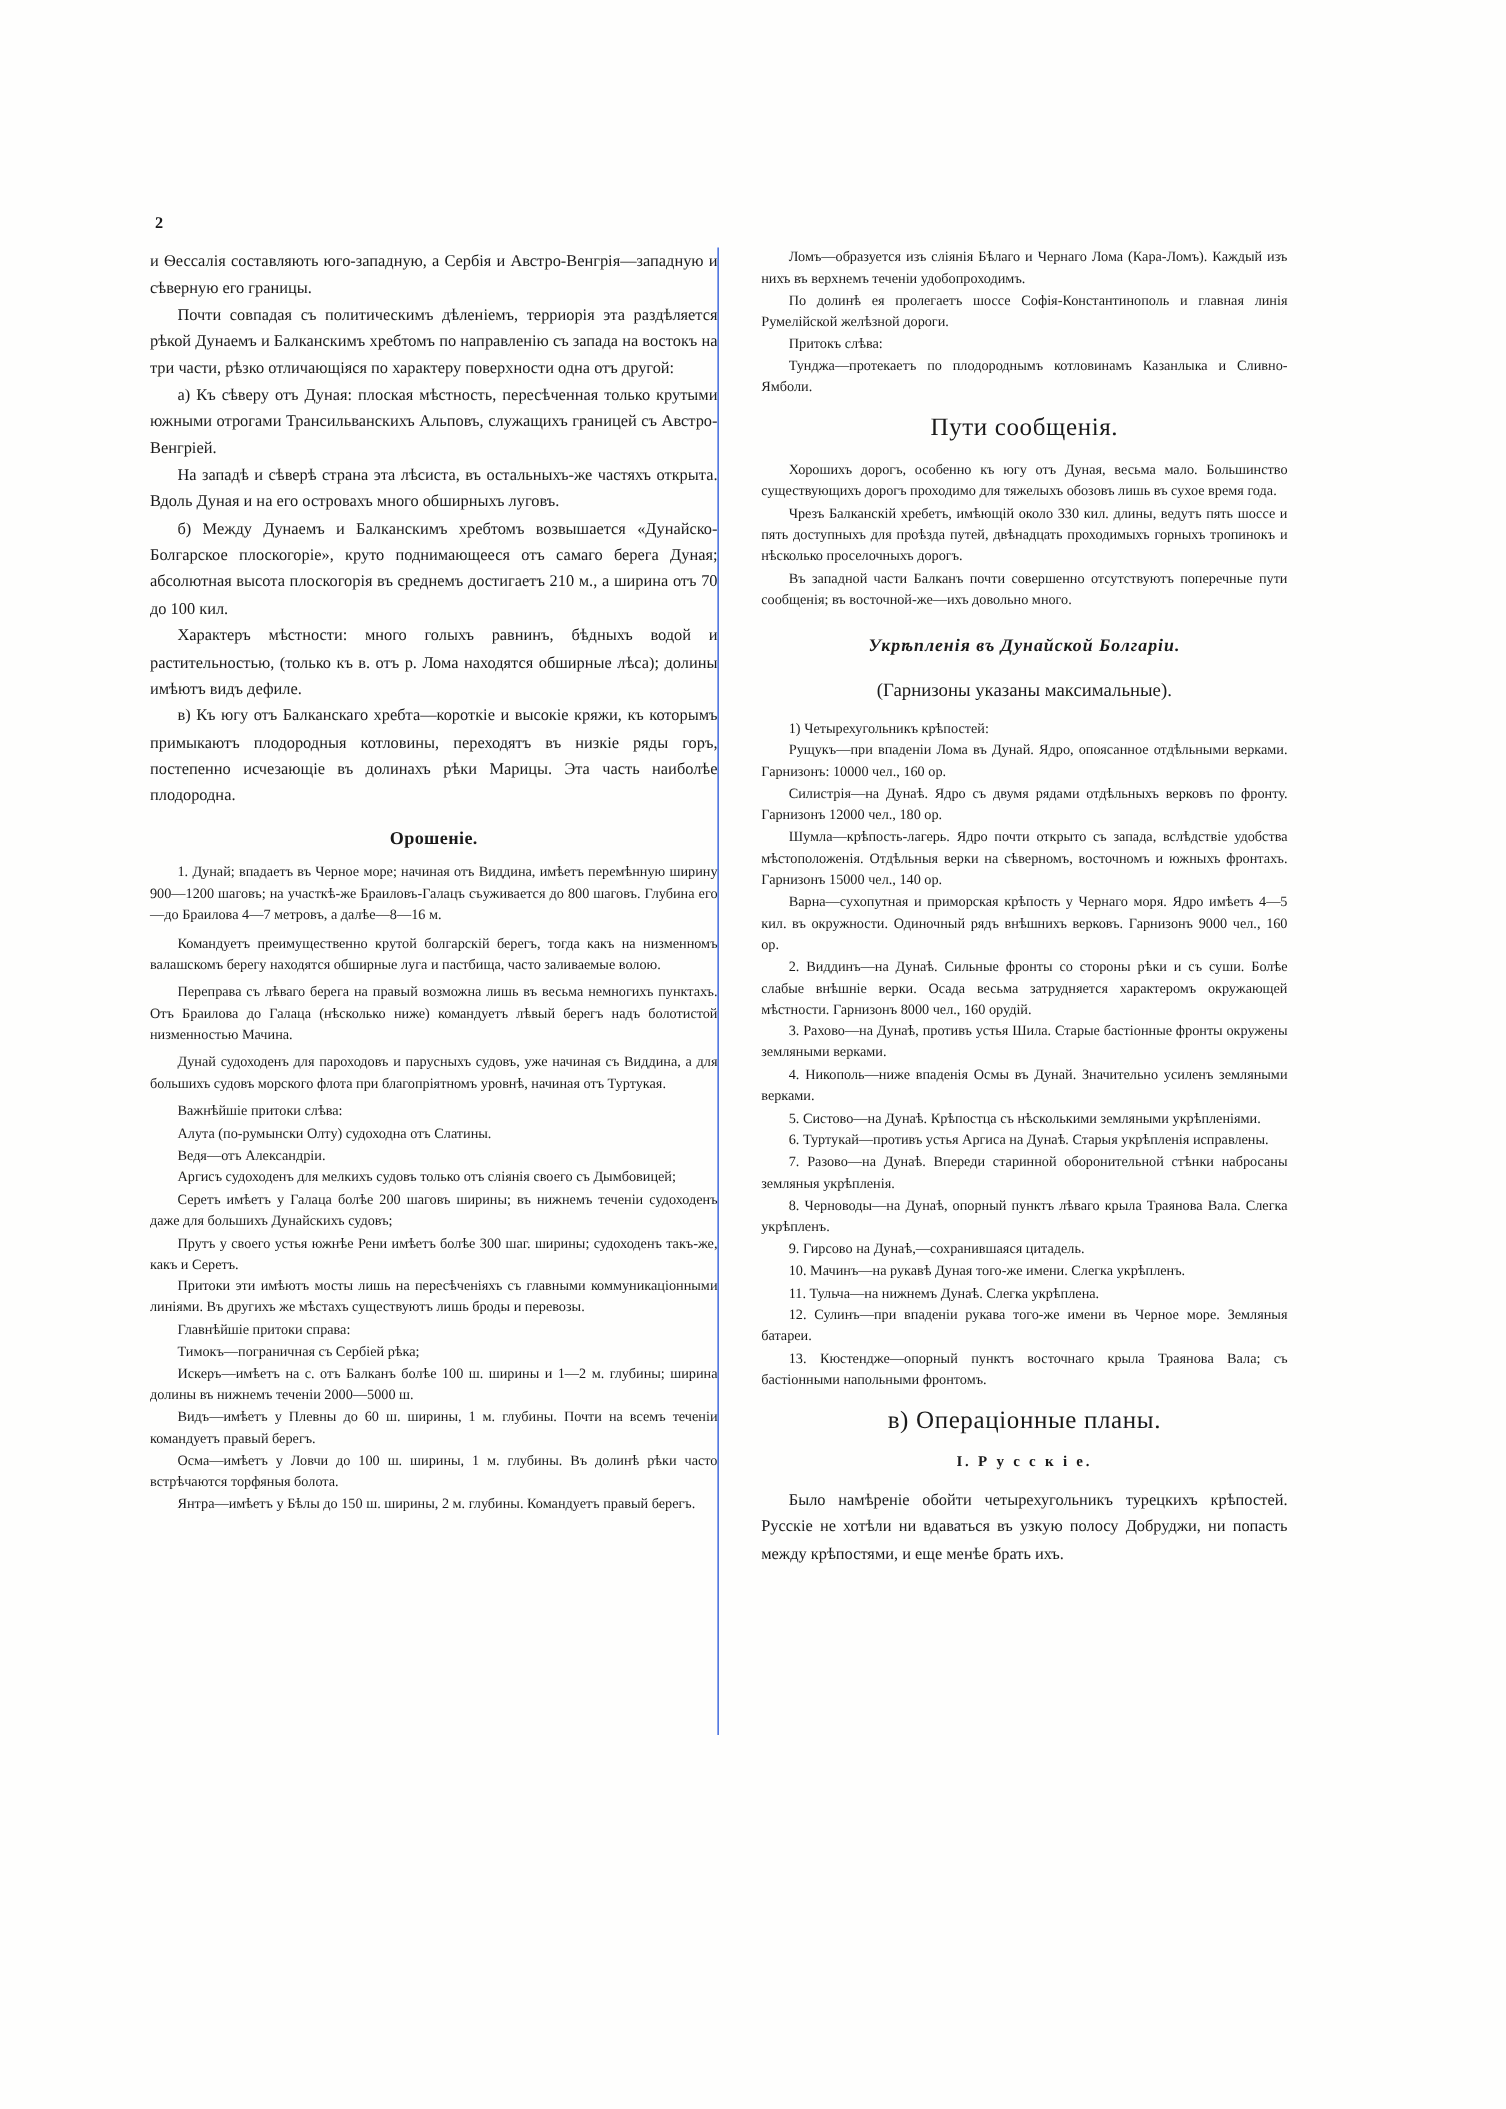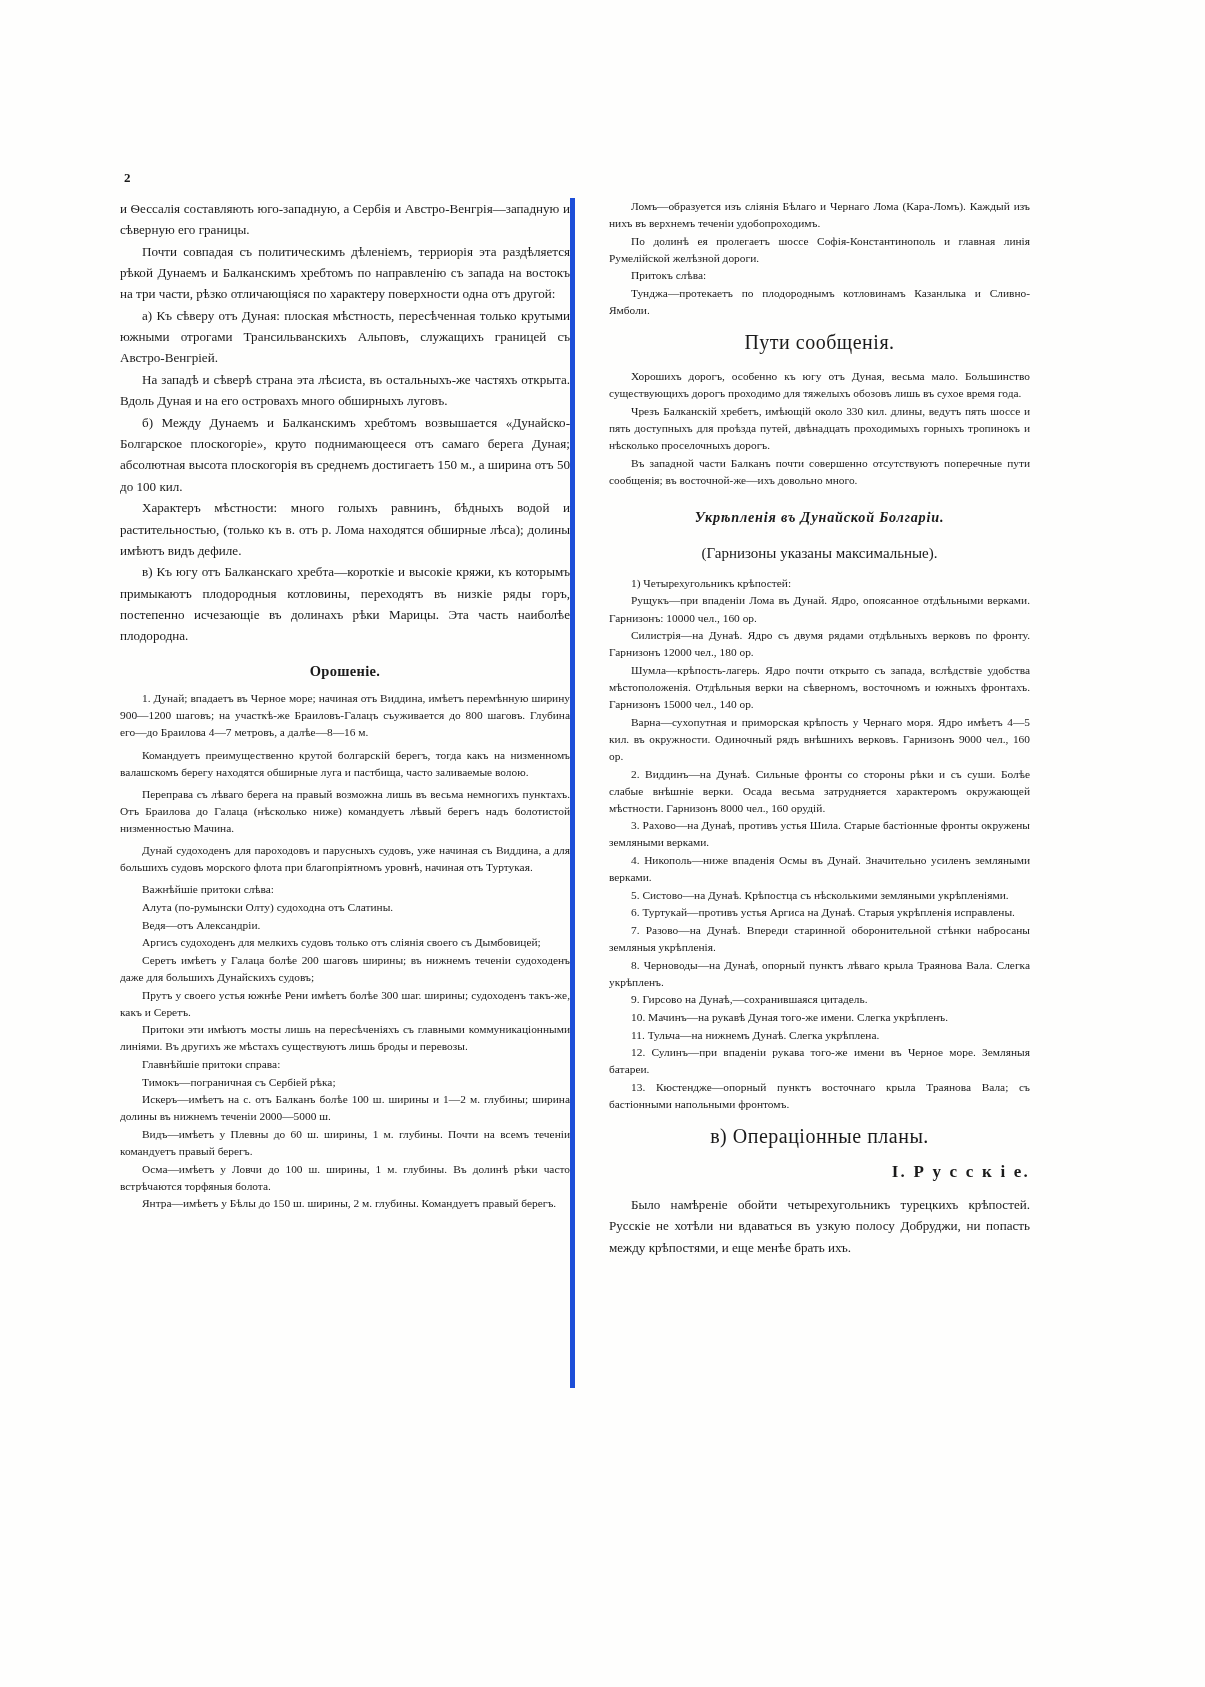--- a/index.html
+++ b/index.html
@@ -40,21 +40,21 @@
     height: 1190px;
     display: flex;
     flex-direction: row;
     gap: 0px;
   }
   .col {
     width: 455px;
     box-sizing: border-box;
   }
   .col-left {
-    border-right: 5px solid #1d4ed8;
+    border-right: 1px solid #1d4ed8;
   }
   .col-right {
     padding-left: 34px;
   }
   p {
     margin: 0 0 0.5px 0;
     text-align: justify;
     text-indent: 22px;
     line-height: 1.52;
   }
@@ -83,22 +83,22 @@
     font-style: italic;
   }
   h2.section-big {
     text-align: center;
     font-size: 20px;
     font-weight: normal;
     margin: 12px 0 14px 0;
     letter-spacing: 0.5px;
   }
   h3.subsection {
-    text-align: right;
-    font-size: 17px;
+    text-align: center;
+    font-size: 12px;
     font-weight: bold;
     margin: 14px 0 12px 0;
     letter-spacing: 2.2px;
   }
   .center-note {
     text-align: center;
     font-size: 15px;
     text-indent: 0;
     margin: 2px 0 10px 0;
   }
@@ -112,21 +112,21 @@
   <div class="page-number">2</div>
 
   <div class="columns">
 
     <div class="col col-left">
 
       <p class="size-lg noindent">и Ѳессалія составляють юго-западную, а Сербія и Австро-Венгрія—западную и сѣверную его границы.</p>
       <p class="size-lg">Почти совпадая съ политическимъ дѣленіемъ, терриорія эта раздѣляется рѣкой Дунаемъ и Балканскимъ хребтомъ по направленію съ запада на востокъ на три части, рѣзко отличающіяся по характеру поверхности одна отъ другой:</p>
       <p class="size-lg">а) Къ сѣверу отъ Дуная: плоская мѣстность, пересѣченная только крутыми южными отрогами Трансильванскихъ Альповъ, служащихъ границей съ Австро-Венгріей.</p>
       <p class="size-lg">На западѣ и сѣверѣ страна эта лѣсиста, въ остальныхъ-же частяхъ открыта. Вдоль Дуная и на его островахъ много обширныхъ луговъ.</p>
-      <p class="size-lg">б) Между Дунаемъ и Балканскимъ хребтомъ возвышается «Дунайско-Болгарское плоскогоріе», круто поднимающееся отъ самаго берега Дуная; абсолютная высота плоскогорія въ среднемъ достигаетъ 150 м., а ширина отъ 50 до 100 кил.</p>
+      <p class="size-lg">б) Между Дунаемъ и Балканскимъ хребтомъ возвышается «Дунайско-Болгарское плоскогоріе», круто поднимающееся отъ самаго берега Дуная; абсолютная высота плоскогорія въ среднемъ достигаетъ 210 м., а ширина отъ 70 до 100 кил.</p>
       <p class="size-lg">Характеръ мѣстности: много голыхъ равнинъ, бѣдныхъ водой и растительностью, (только къ в. отъ р. Лома находятся обширные лѣса); долины имѣютъ видъ дефиле.</p>
       <p class="size-lg">в) Къ югу отъ Балканскаго хребта—короткіе и высокіе кряжи, къ которымъ примыкаютъ плодородныя котловины, переходятъ въ низкіе ряды горъ, постепенно исчезающіе въ долинахъ рѣки Марицы. Эта часть наиболѣе плодородна.</p>
 
       <h2 class="section">Орошеніе.</h2>
 
       <p class="size-sm">1. Дунай; впадаетъ въ Черное море; начиная отъ Виддина, имѣетъ перемѣнную ширину 900—1200 шаговъ; на участкѣ-же Браиловъ-Галацъ съуживается до 800 шаговъ. Глубина его—до Браилова 4—7 метровъ, а далѣе—8—16 м.</p>
       <p class="size-sm gap-top-sm">Командуетъ преимущественно крутой болгарскій берегъ, тогда какъ на низменномъ валашскомъ берегу находятся обширные луга и пастбища, часто заливаемые волою.</p>
       <p class="size-sm gap-top-sm">Переправа съ лѣваго берега на правый возможна лишь въ весьма немногихъ пунктахъ. Отъ Браилова до Галаца (нѣсколько ниже) командуетъ лѣвый берегъ надъ болотистой низменностью Мачина.</p>
       <p class="size-sm gap-top-sm">Дунай судоходенъ для пароходовъ и парусныхъ судовъ, уже начиная съ Виддина, а для большихъ судовъ морского флота при благопріятномъ уровнѣ, начиная отъ Туртукая.</p>
       <p class="size-sm gap-top-sm">Важнѣйшіе притоки слѣва:</p>

